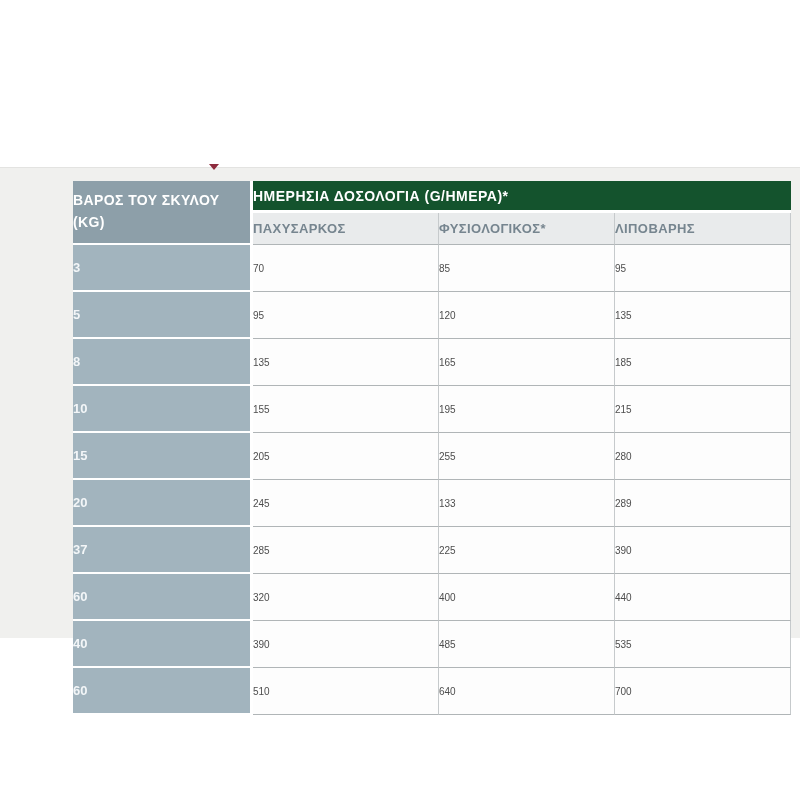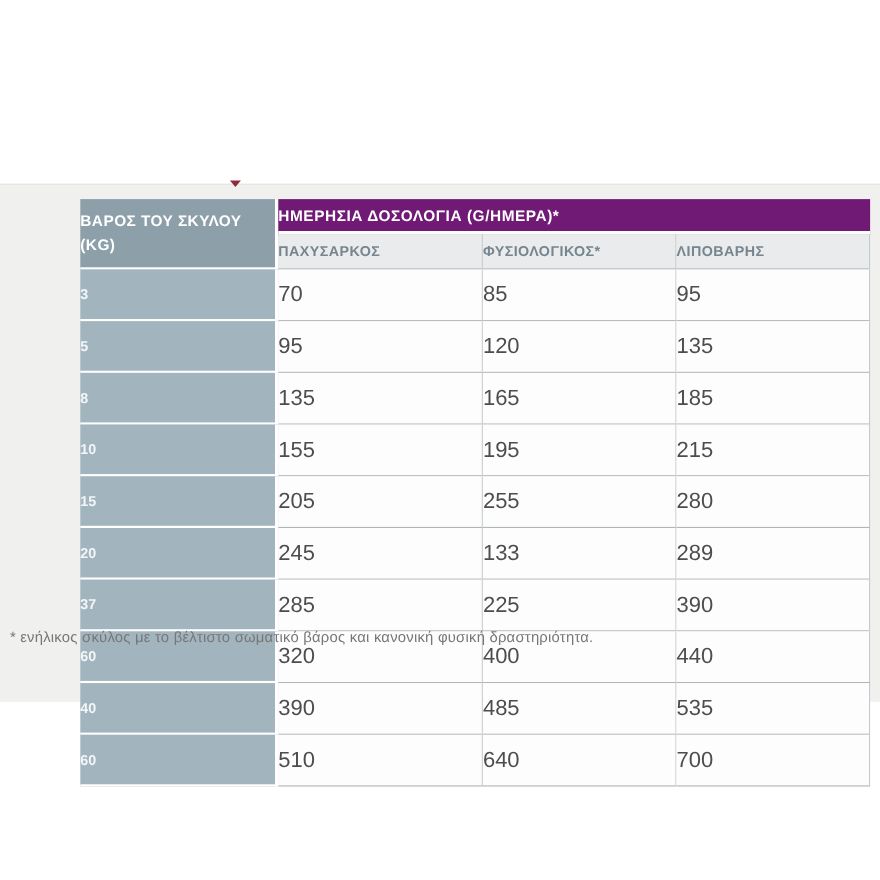--- a/index.html
+++ b/index.html
@@ -38,21 +38,21 @@
     background: #8d9fa9;
     color: #ffffff;
     font-size: 14px;
     font-weight: bold;
     letter-spacing: 0.4px;
     line-height: 1.55;
     border-right: 3px solid #ffffff;
     border-bottom: 2px solid #ffffff;
   }
   th.main {
-    background: #701a75;
+    background: #14532d;
     color: #ffffff;
     font-size: 14px;
     font-weight: bold;
     letter-spacing: 0.5px;
     height: 32px;
     border-bottom: 3px solid #ffffff;
   }
   th.sub {
     background: #e9ebec;
     color: #76858f;
@@ -69,21 +69,21 @@
     color: #f3f6f8;
     font-size: 13px;
     font-weight: bold;
     height: 31.8px;
     border-right: 3px solid #ffffff;
     border-bottom: 2px solid #ffffff;
   }
   td.val {
     background: #fdfdfd;
     color: #4d4d4d;
-    font-size: 20px;
+    font-size: 10px;
     height: 47px;
     border-bottom: 1px solid #b0b5b7;
     border-right: 1px solid #c6cacc;
   }
   .note1 {
     position: absolute;
     left: 9px; top: 404px;
     font-size: 13.5px;
     color: #777777;
     letter-spacing: 0.2px;
@@ -182,14 +182,13 @@
         </tr>
         <tr>
           <th class="wlabel">60</th>
           <td class="val">510</td>
           <td class="val">640</td>
           <td class="val">700</td>
         </tr>
       </tbody>
   </table>
 
-  <p class="note1">* ενήλικος σκύλος με το βέλτιστο σωματικό βάρος και κανονική φυσική δραστηριότητα.</p>
 </div>
 
 </body></html>

